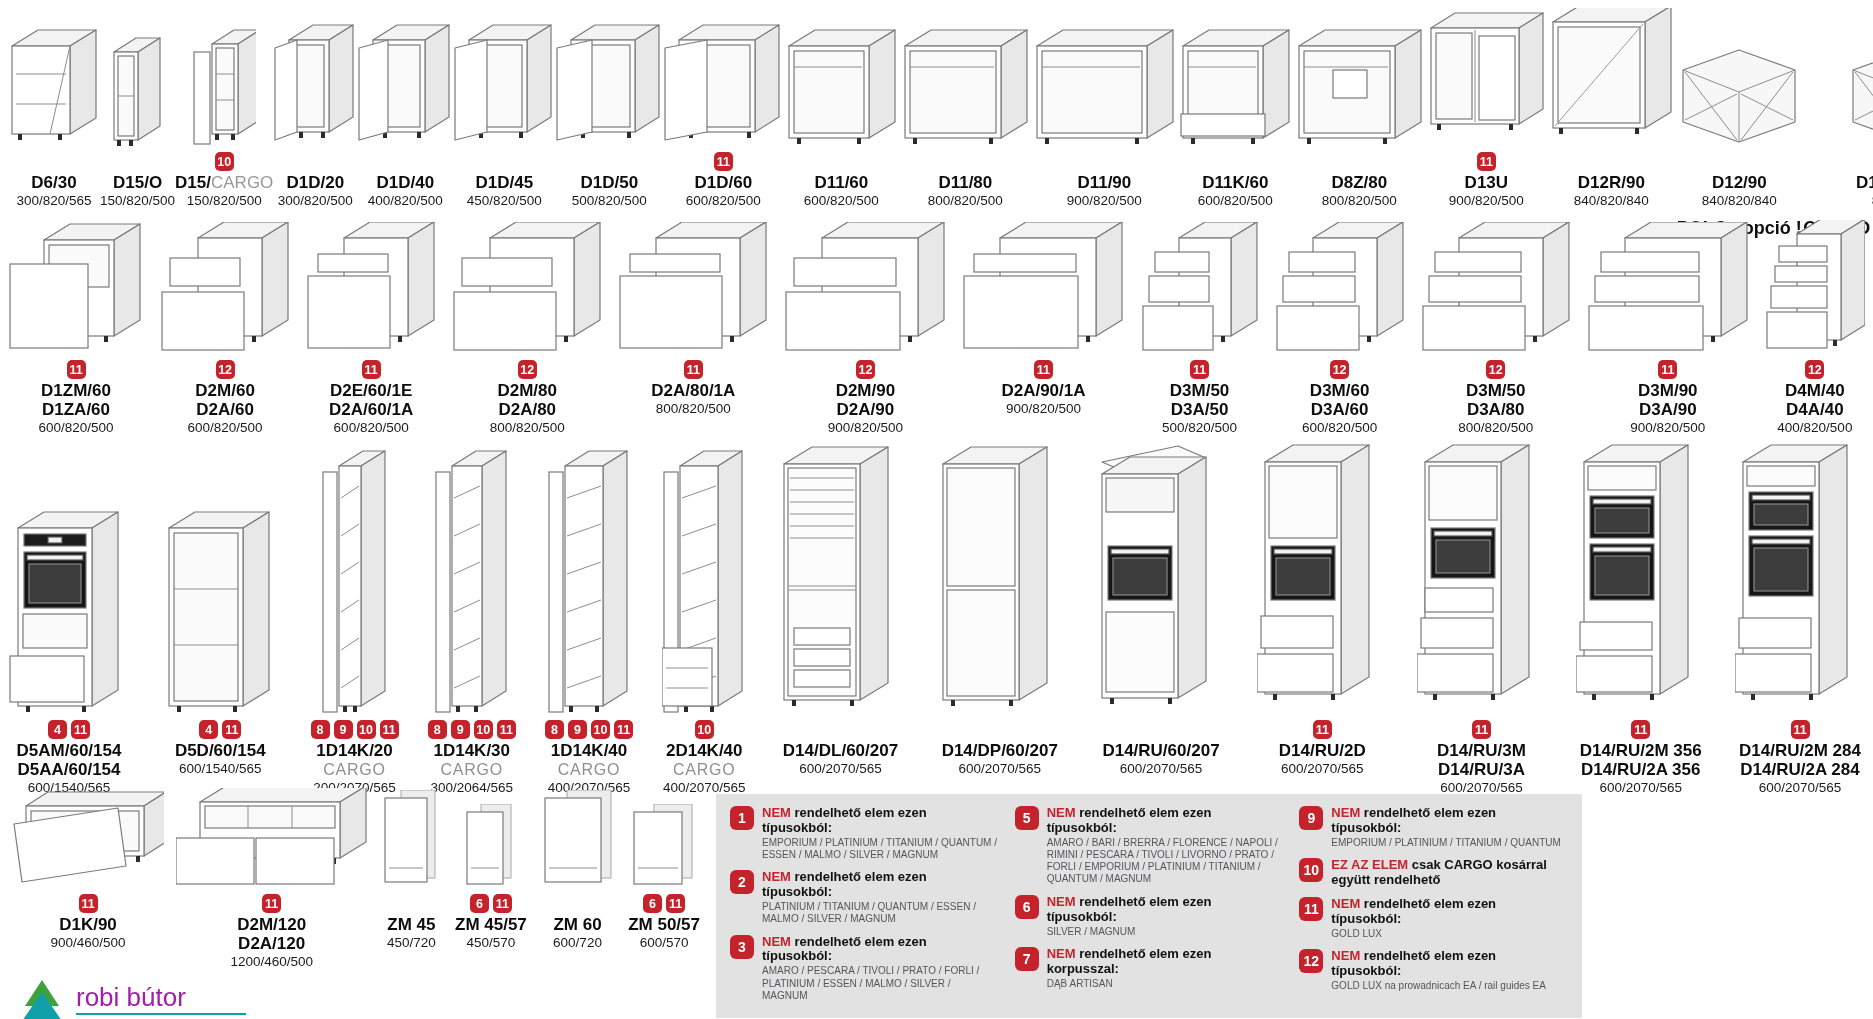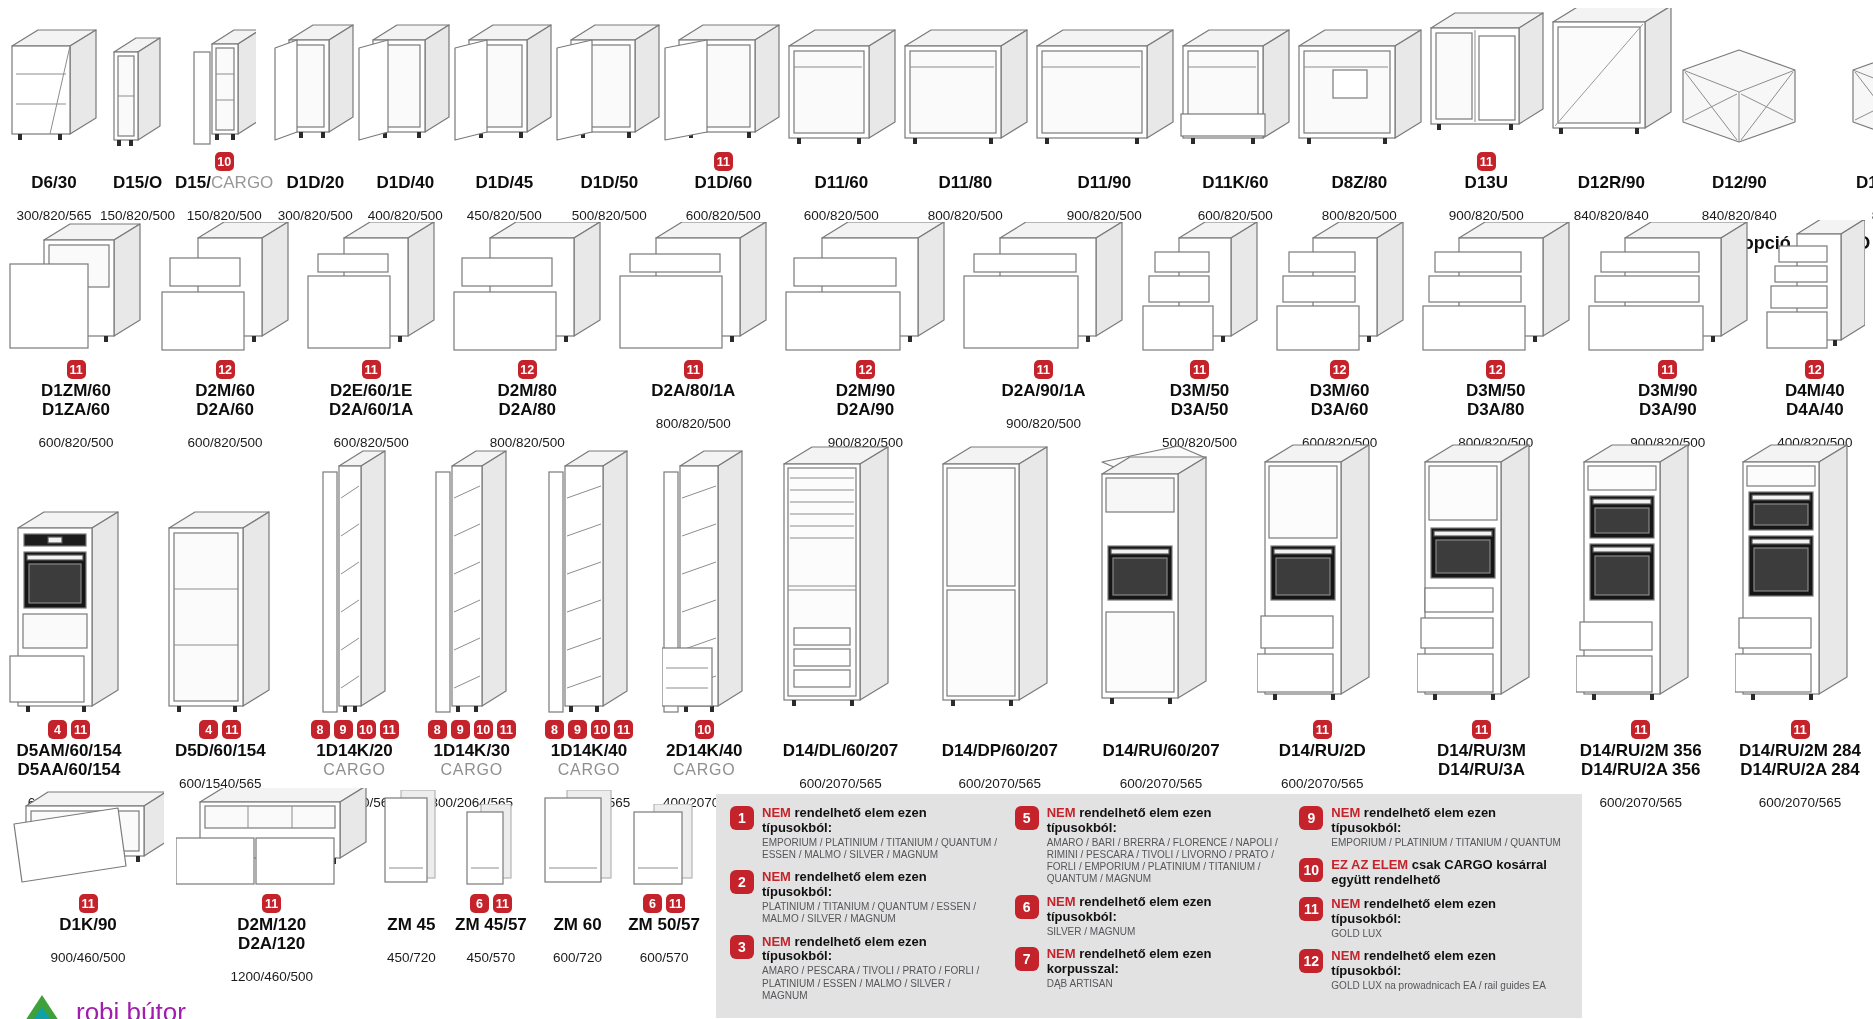--- a/index.html
+++ b/index.html
@@ -12,21 +12,21 @@
   #row3 .draw{height:282px}
   #row4 .draw{height:96px}
   #row1{height:216px}
   #row2{height:218px}
   #row3{height:356px}
   .badges{height:23px;display:flex;gap:4px;align-items:center;margin-top:2px}
   .badge{width:19px;height:19px;border-radius:5px;background:#c4232b;color:#fff;font-weight:bold;
          font-size:12.5px;display:flex;align-items:center;justify-content:center}
   .code{font-weight:bold;font-size:17px;line-height:1.13;color:#0d0d0d;white-space:nowrap;text-align:center}
   .code .muted{color:#979797;font-weight:400}
-  .dims{font-size:13.5px;color:#1a1a1a;margin-top:16px;white-space:nowrap}
+  .dims{font-size:13.5px;color:#1a1a1a;margin-top:1px;white-space:nowrap}
   .sub{font-size:16px;color:#8f8f8f;letter-spacing:.8px;margin-top:1px}
   .note{font-size:18px;font-weight:bold;margin-top:10px;white-space:nowrap}
   .bottom{display:flex;align-items:flex-start;padding:4px 8px 0 8px;}
   .bottom-left{width:696px;display:flex;flex-direction:column;flex:none;}
   #row4{justify-content:space-between;padding:0 4px;}
   .logo{display:flex;align-items:center;gap:10px;margin:10px 0 0 10px}
   .logo-text{display:flex;flex-direction:column}
   .logo-name{font-size:26px;color:#a21caf;line-height:1}
   .logo-rule{height:2px;background:#0fa0a8;width:170px;margin:3px 0 2px 0}
   .logo-tag{font-size:14.5px;color:#0fa0a8;letter-spacing:2.5px}

